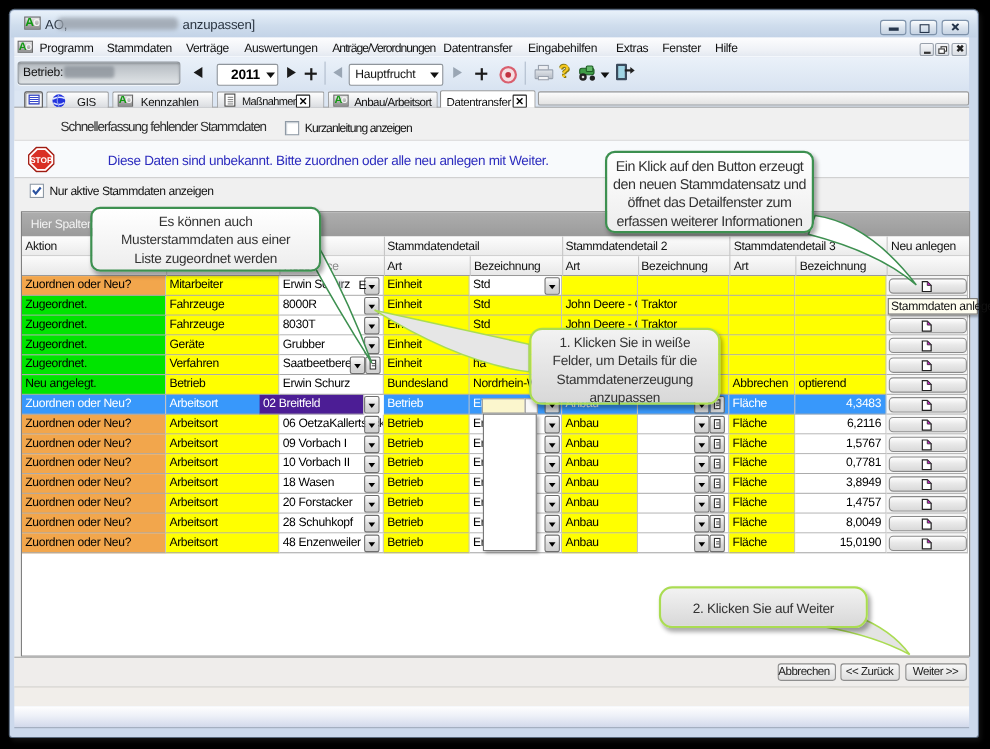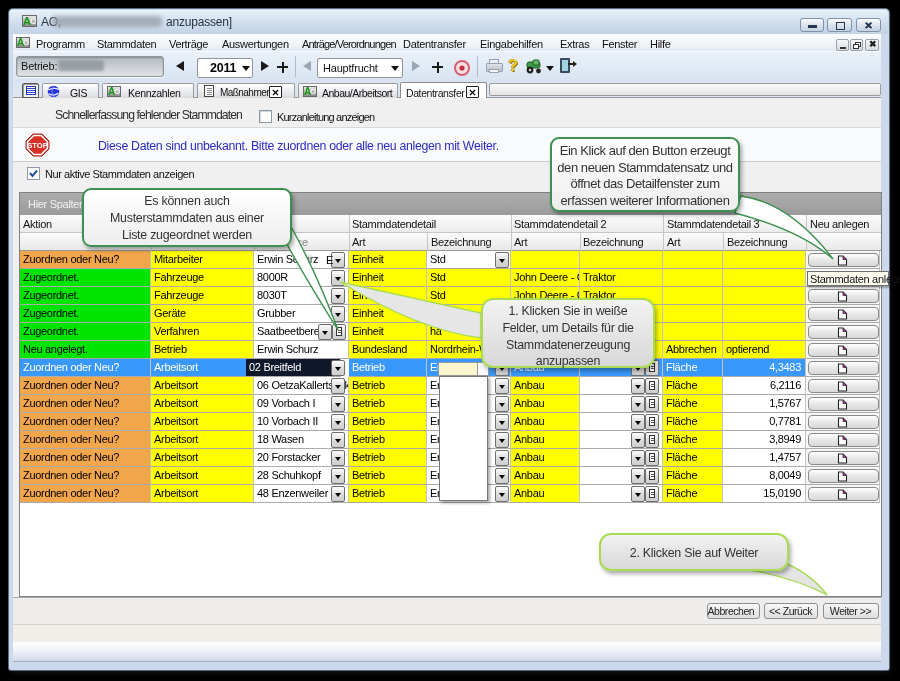--- a/index.html
+++ b/index.html
@@ -295,21 +295,21 @@
 <div class="cell" style="left:723px;top:341px;width:83px;background:#ffff00;color:#000;">optierend</div>
 <div class="cell" style="left:806px;top:341px;width:74px;background:#f6f6f6;color:#000;"></div>
 <div class="nbtn" style="top:343px;">
     <svg width="11" height="11" style="left:28px;top:0.5px;">
       <path d="M1.5 1 L6 1 L9.5 4.5 L9.5 10 L1.5 10 Z" fill="#fff" stroke="#222" stroke-width="1.1"></path>
       <path d="M6 1 L6 4.5 L9.5 4.5 Z" fill="#d11bd1" stroke="#333" stroke-width="0.8"></path>
     </svg>
   </div>
 <div class="cell" style="left:20px;top:359px;width:131px;background:#3898fb;color:#fff;">Zuordnen oder Neu?</div>
 <div class="cell" style="left:151px;top:359px;width:103px;background:#3898fb;color:#fff;">Arbeitsort</div>
-<div class="cell" style="left:246px;top:359px;width:95px;background:#0f172a;color:#fff;">02 Breitfeld</div>
+<div class="cell" style="left:236px;top:359px;width:95px;background:#4c1d95;color:#fff;">02 Breitfeld</div>
 <div class="cbtn" style="left:331px;top:360px;"></div>
 <div class="cell" style="left:349px;top:359px;width:78px;background:#3898fb;color:#fff;">Betrieb</div>
 <div class="cell" style="left:427px;top:359px;width:84px;background:#3898fb;color:#fff;">Er</div>
 <div class="cbtn" style="left:495px;top:360px;"></div>
 <div class="cell" style="left:511px;top:359px;width:69px;background:#3898fb;color:#fff;">Anbau</div>
 <div class="cell" style="left:580px;top:359px;width:83px;background:#3898fb;color:#fff;"></div>
 <div class="cbtn" style="left:631px;top:360px;"></div>
 <div class="pbtn" style="left:645px;top:360px;"></div>
 <div class="cell" style="left:663px;top:359px;width:60px;background:#3898fb;color:#fff;">Fläche</div>
 <div class="cell" style="left:723px;top:359px;width:83px;background:#3898fb;color:#fff;padding-right:4px;text-align:right;padding-left:0;">4,3483</div>

